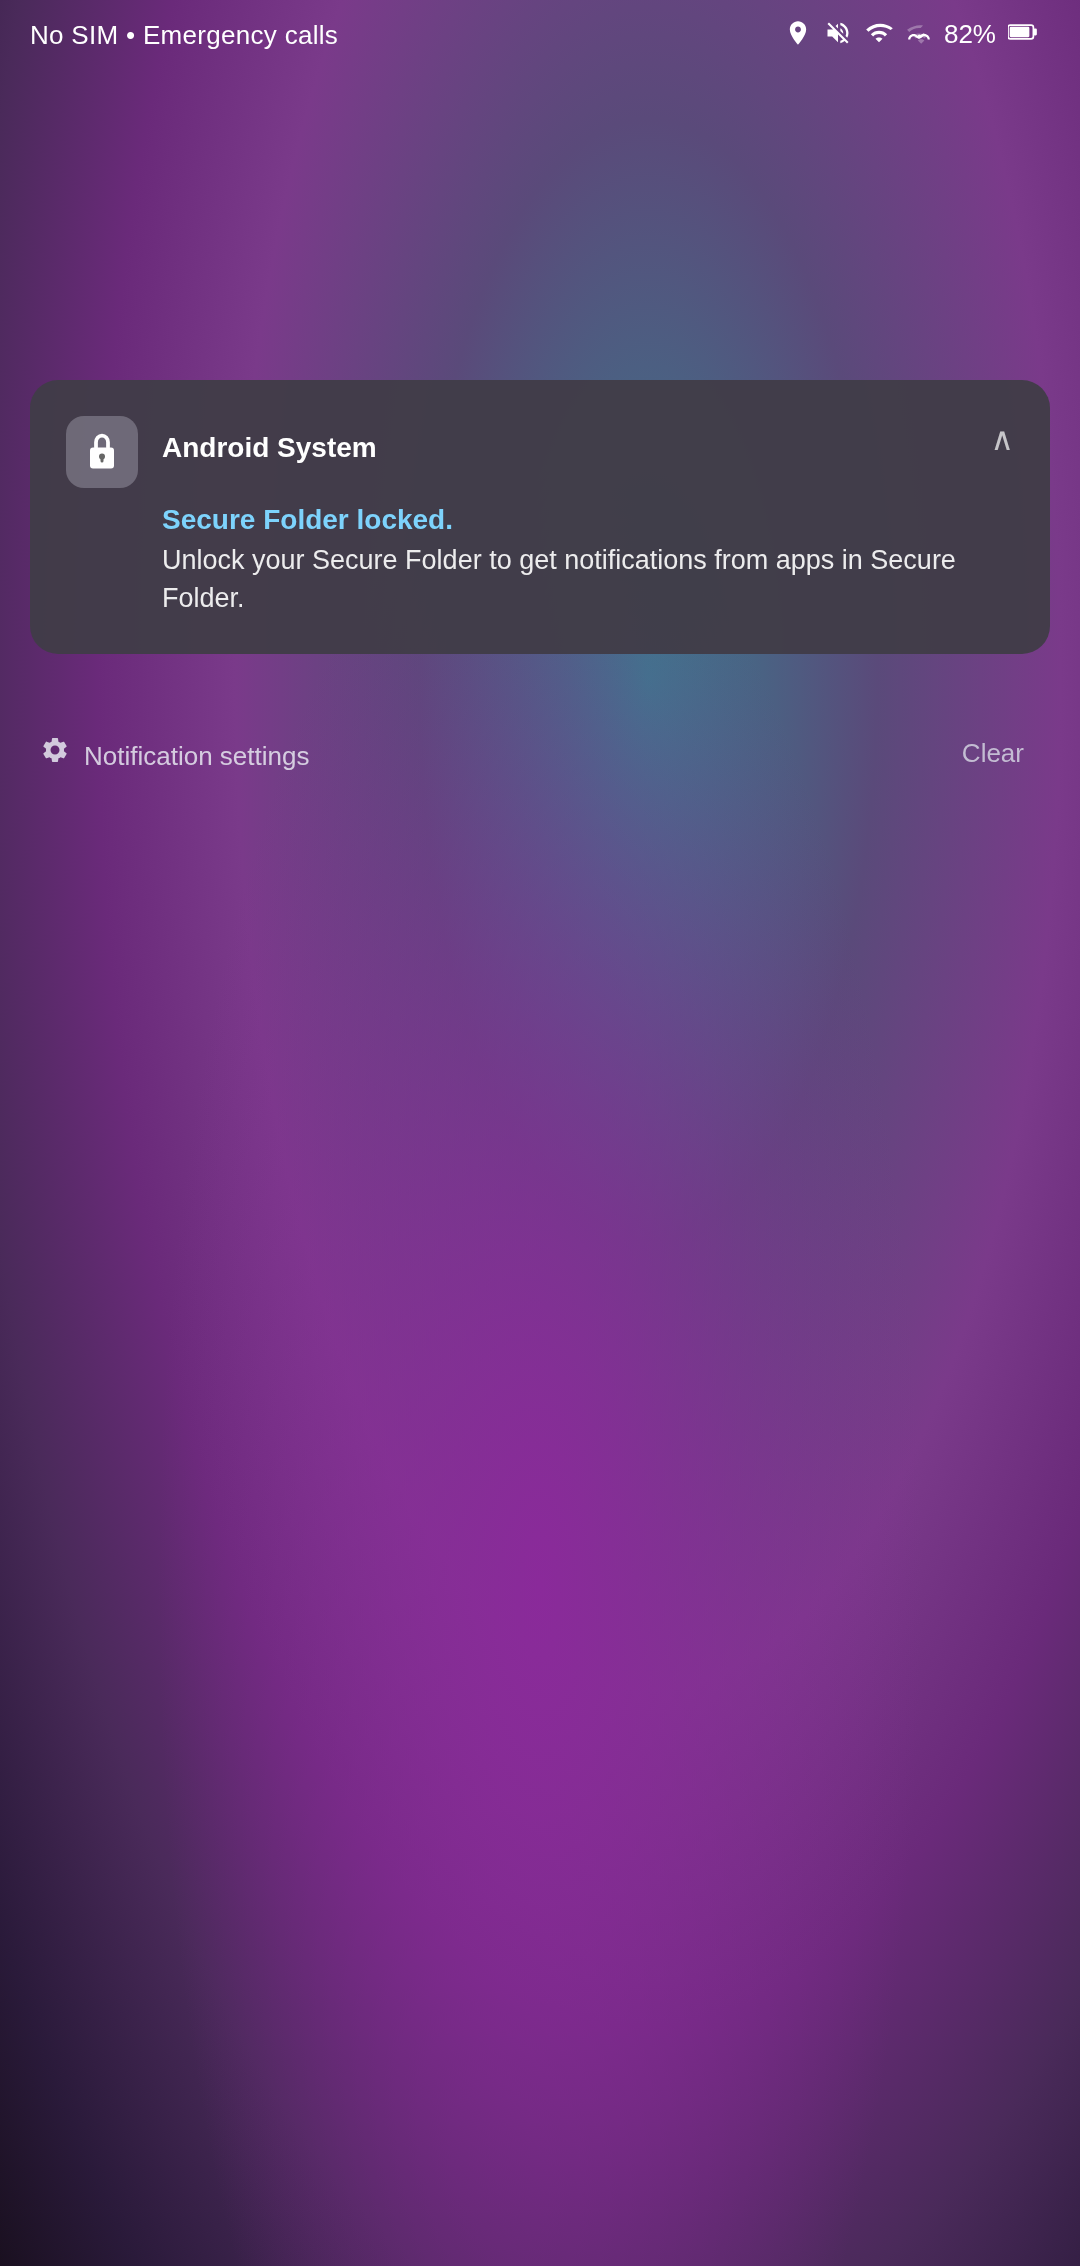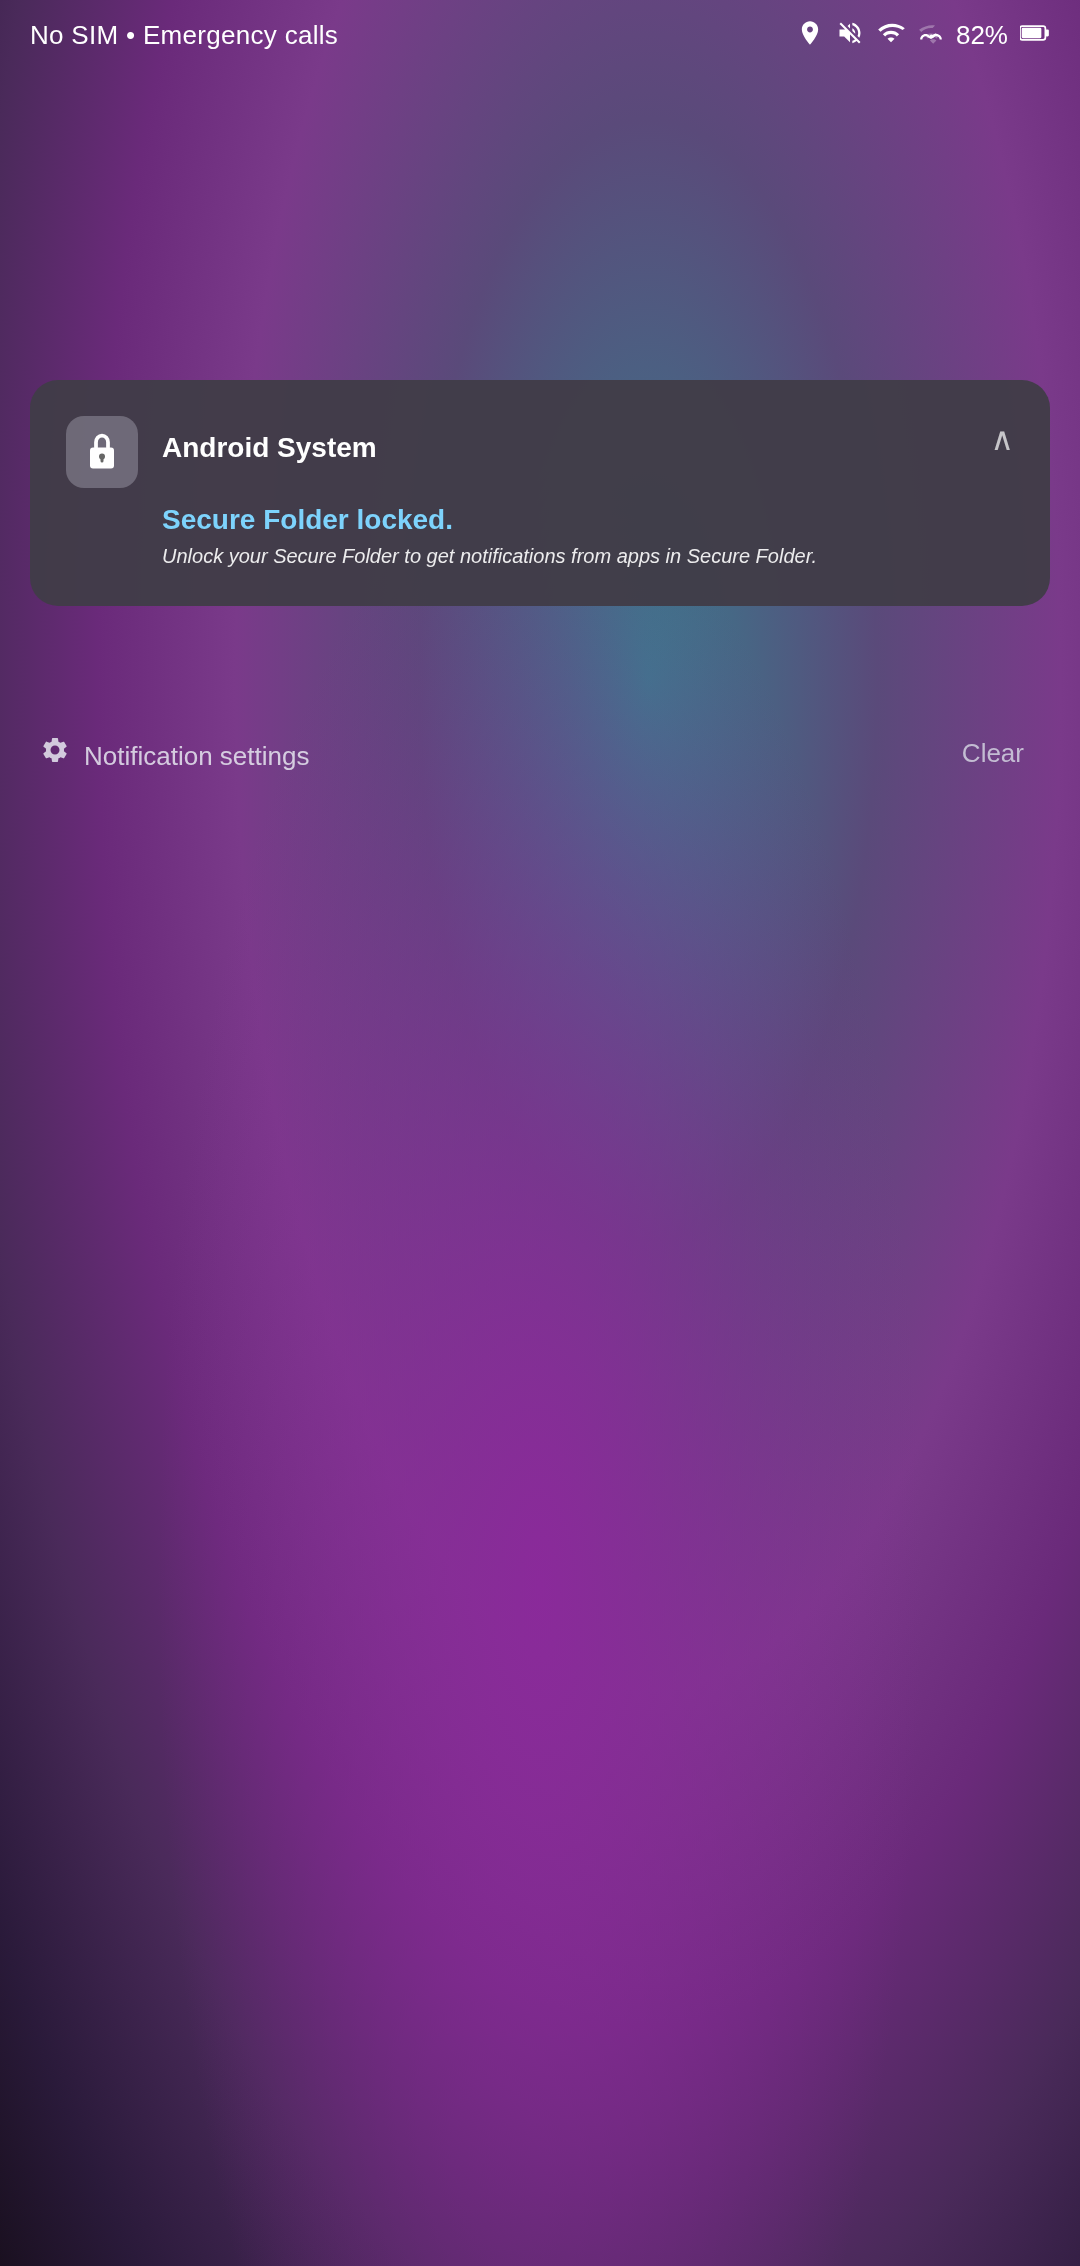--- a/index.html
+++ b/index.html
@@ -29,21 +29,21 @@
       inset: 0;
       background: radial-gradient(ellipse at 50% 70%, #8a2a9a 0%, transparent 50%);
       z-index: 1;
     }
 
     
     .status-bar {
       position: absolute;
       top: 0;
       left: 0;
-      right: 0;
+      right: 12px;
       height: 70px;
       display: flex;
       align-items: center;
       justify-content: space-between;
       padding: 0 30px;
       z-index: 10;
     }
 
     .status-left {
       display: flex;
@@ -53,21 +53,20 @@
 
     .status-left-text {
       font-size: 26px;
       font-weight: 500;
       color: white;
       letter-spacing: 0.3px;
     }
 
     .status-right {
       display: flex;
-      align-items: center;
       gap: 12px;
     }
 
     .status-icon {
       color: white;
       font-size: 24px;
       line-height: 1;
     }
 
     .battery-text {
@@ -132,25 +131,24 @@
     }
 
     .notification-bold-text {
       font-size: 28px;
       font-weight: 700;
       color: #7dd3fc;
       margin-bottom: 6px;
     }
 
     .notification-body-text {
-      font-size: 20px;
+      font-size: 27px;
       font-weight: 400;
       color: rgba(255,255,255,0.9);
       line-height: 1.4;
-      font-style: italic;
     }
 
     .notification-chevron {
       color: rgba(255,255,255,0.7);
       font-size: 32px;
       margin-left: 12px;
       margin-top: 4px;
       flex-shrink: 0;
     }
 

